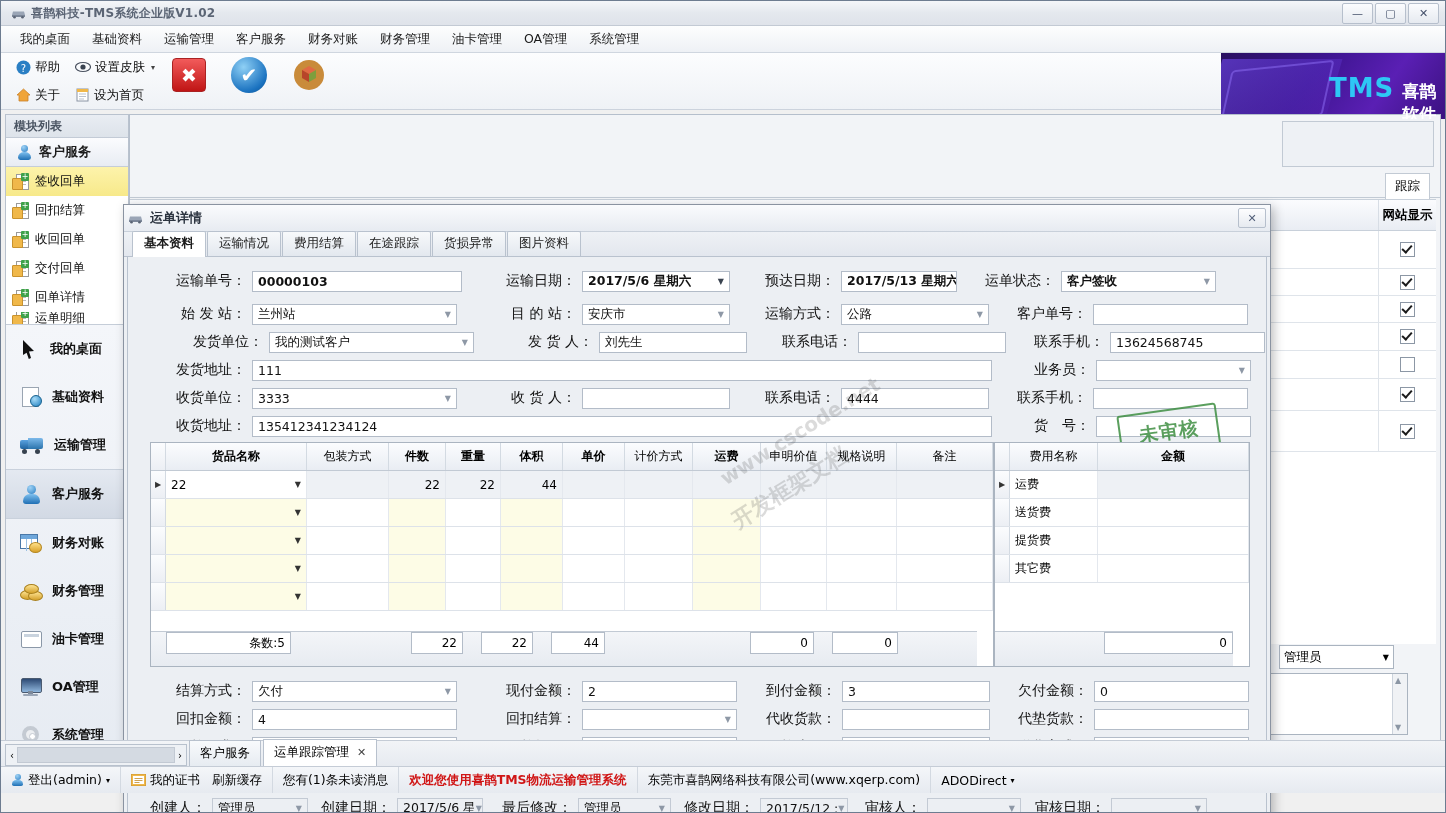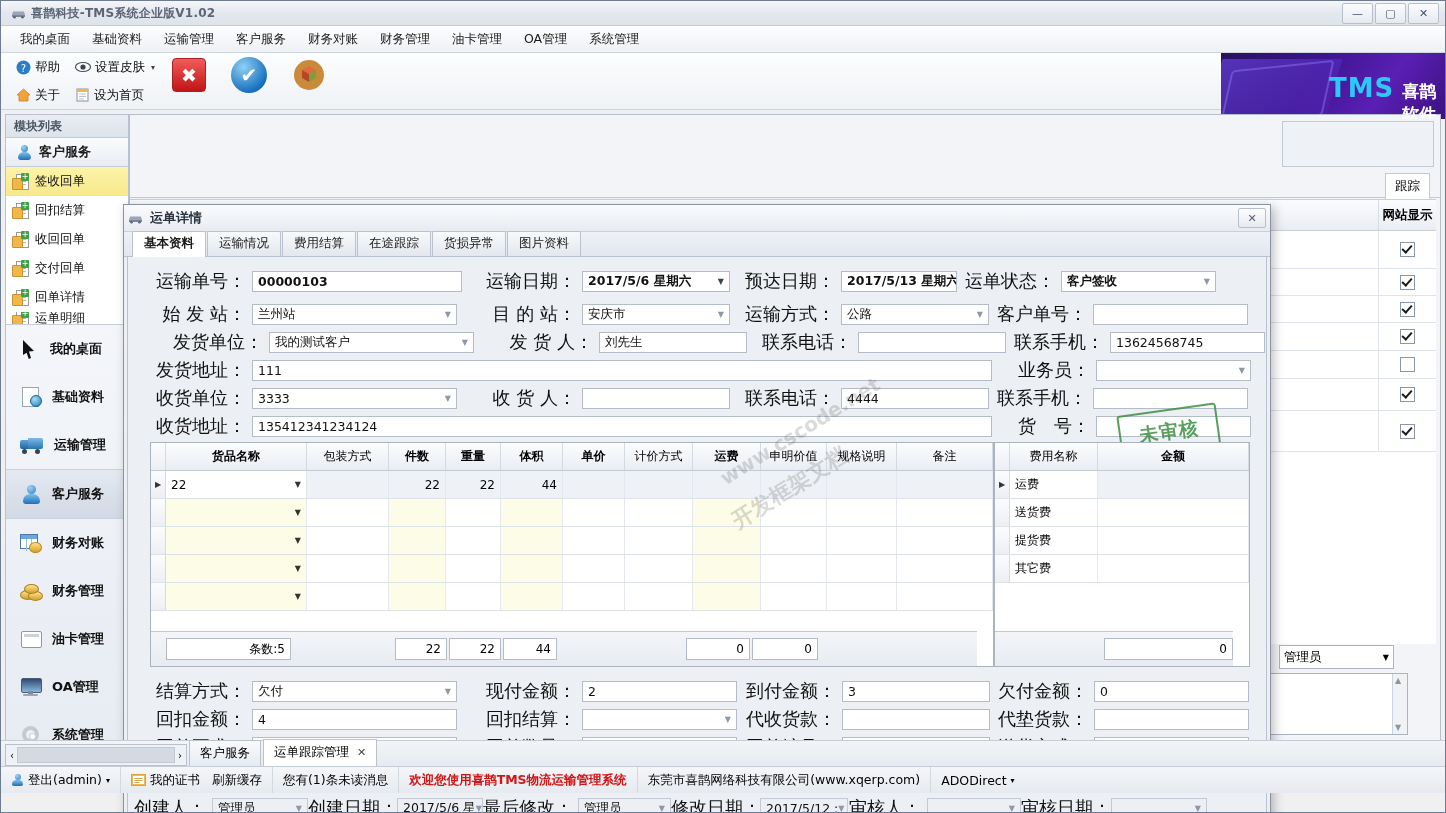--- a/index.html
+++ b/index.html
@@ -178,21 +178,21 @@
   .dlg-tabs{height:24px;padding-left:8px;display:flex;align-items:flex-end;gap:1px;
     background:linear-gradient(180deg,#eef1f5,#e3e7ee);border-bottom:1px solid #b9c2ce;}
   .dtab{padding:3px 11px 4px;font-size:12.5px;border:1px solid #b9c2ce;border-bottom:none;
     background:linear-gradient(180deg,#f7f9fb,#e3e8ef);border-radius:2px 2px 0 0;color:#1b1b1b;}
   .dtab.on{background:#fff;font-weight:bold;position:relative;top:1px;padding-bottom:5px;}
   .dlg-body{position:relative;height:630px;background:#eceff3;border:1px solid #b9c2ce;border-top:none;
     box-sizing:border-box;margin:0 3px;}
 
   
   .frow{display:flex;align-items:center;height:28px;}
-  .lbl{font-size:18px;color:#111;text-align:right;padding-right:6px;white-space:nowrap;}
+  .lbl{font-size:14px;color:#111;text-align:right;padding-right:6px;white-space:nowrap;}
   .fld{height:21px;border:1px solid #b3bcc8;background:#fff;box-sizing:border-box;
     display:flex;align-items:center;padding:0 5px;font-size:12.5px;color:#111;overflow:hidden;white-space:nowrap;}
   .fld.ro{background:#eceff3;border-color:#c3cad4;}
   .fld.bold{font-weight:bold;}
   .fld .dd{margin-left:auto;font-size:8px;color:#8e98a6;}
   .fld.act .dd{color:#3a4350;}
 
   .stamp{position:absolute;left:991px;top:152px;width:96px;height:42px;
     transform:rotate(-8deg);border:2px solid #3f8f43;border-radius:3px;
     display:flex;align-items:center;justify-content:center;
@@ -208,21 +208,21 @@
   .g-row .gc{border-right:1px solid #e4e8ee;box-sizing:border-box;display:flex;align-items:center;
     padding:0 5px;font-size:12px;height:100%;}
   .g-row .gc.num{justify-content:flex-end;}
   .g-row.sel .gc{background:#eef1f5;}
   .g-row .gc.hl{background:#fdfce6;}
   .rowmark{width:14px;border-right:1px solid #d3dae2;background:linear-gradient(180deg,#fbfcfe,#eceff4);
     display:flex;align-items:center;justify-content:center;font-size:8px;color:#333;flex:none;}
   .cdd{margin-left:auto;font-size:8px;color:#333;}
 
   .g-foot{position:absolute;left:0;right:16px;bottom:0;height:34px;background:linear-gradient(180deg,#f3f5f8,#e7ebf1);
-    border-top:1px solid #c2cad4;display:flex;align-items:center;}
+    border-top:1px solid #c2cad4;display:flex;align-items:flex-start;gap:16px;}
   .sumbox{height:22px;border:1px solid #b3bcc8;background:#fff;box-sizing:border-box;
     display:flex;align-items:center;justify-content:flex-end;padding:0 5px;font-size:12px;}
 
   .wm{position:absolute;pointer-events:none;color:rgba(90,90,90,.22);font-weight:bold;white-space:nowrap;}
 
   
   .tabbar{position:absolute;left:0;right:0;bottom:26px;height:26px;background:linear-gradient(180deg,#f2f4f7,#e6eaf0);
     border-top:1px solid #c5ccd6;display:flex;align-items:flex-end;}
   .navbox{width:182px;height:22px;margin-left:4px;margin-bottom:1px;border:1px solid #b8c1cd;background:#eef1f5;
     display:flex;align-items:center;justify-content:space-between;padding:0 4px;box-sizing:border-box;}

